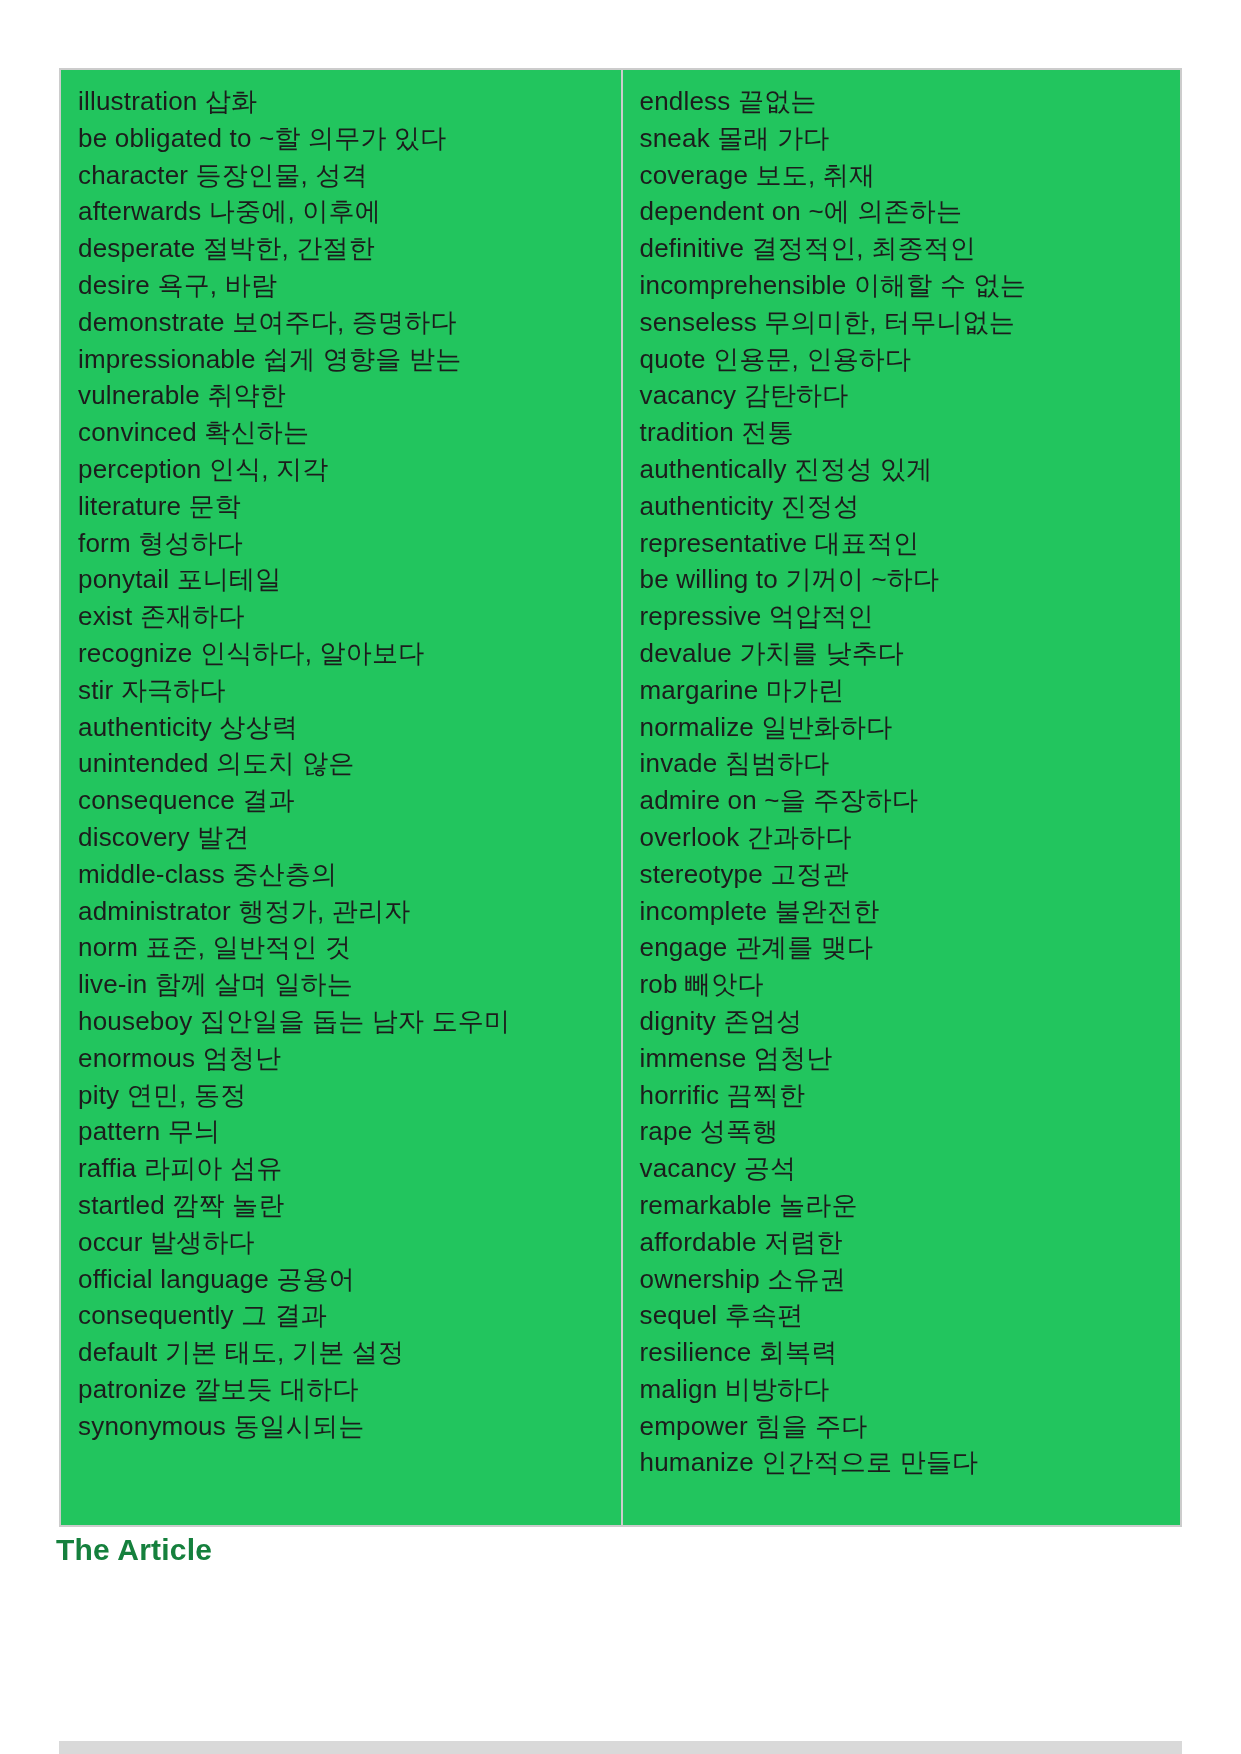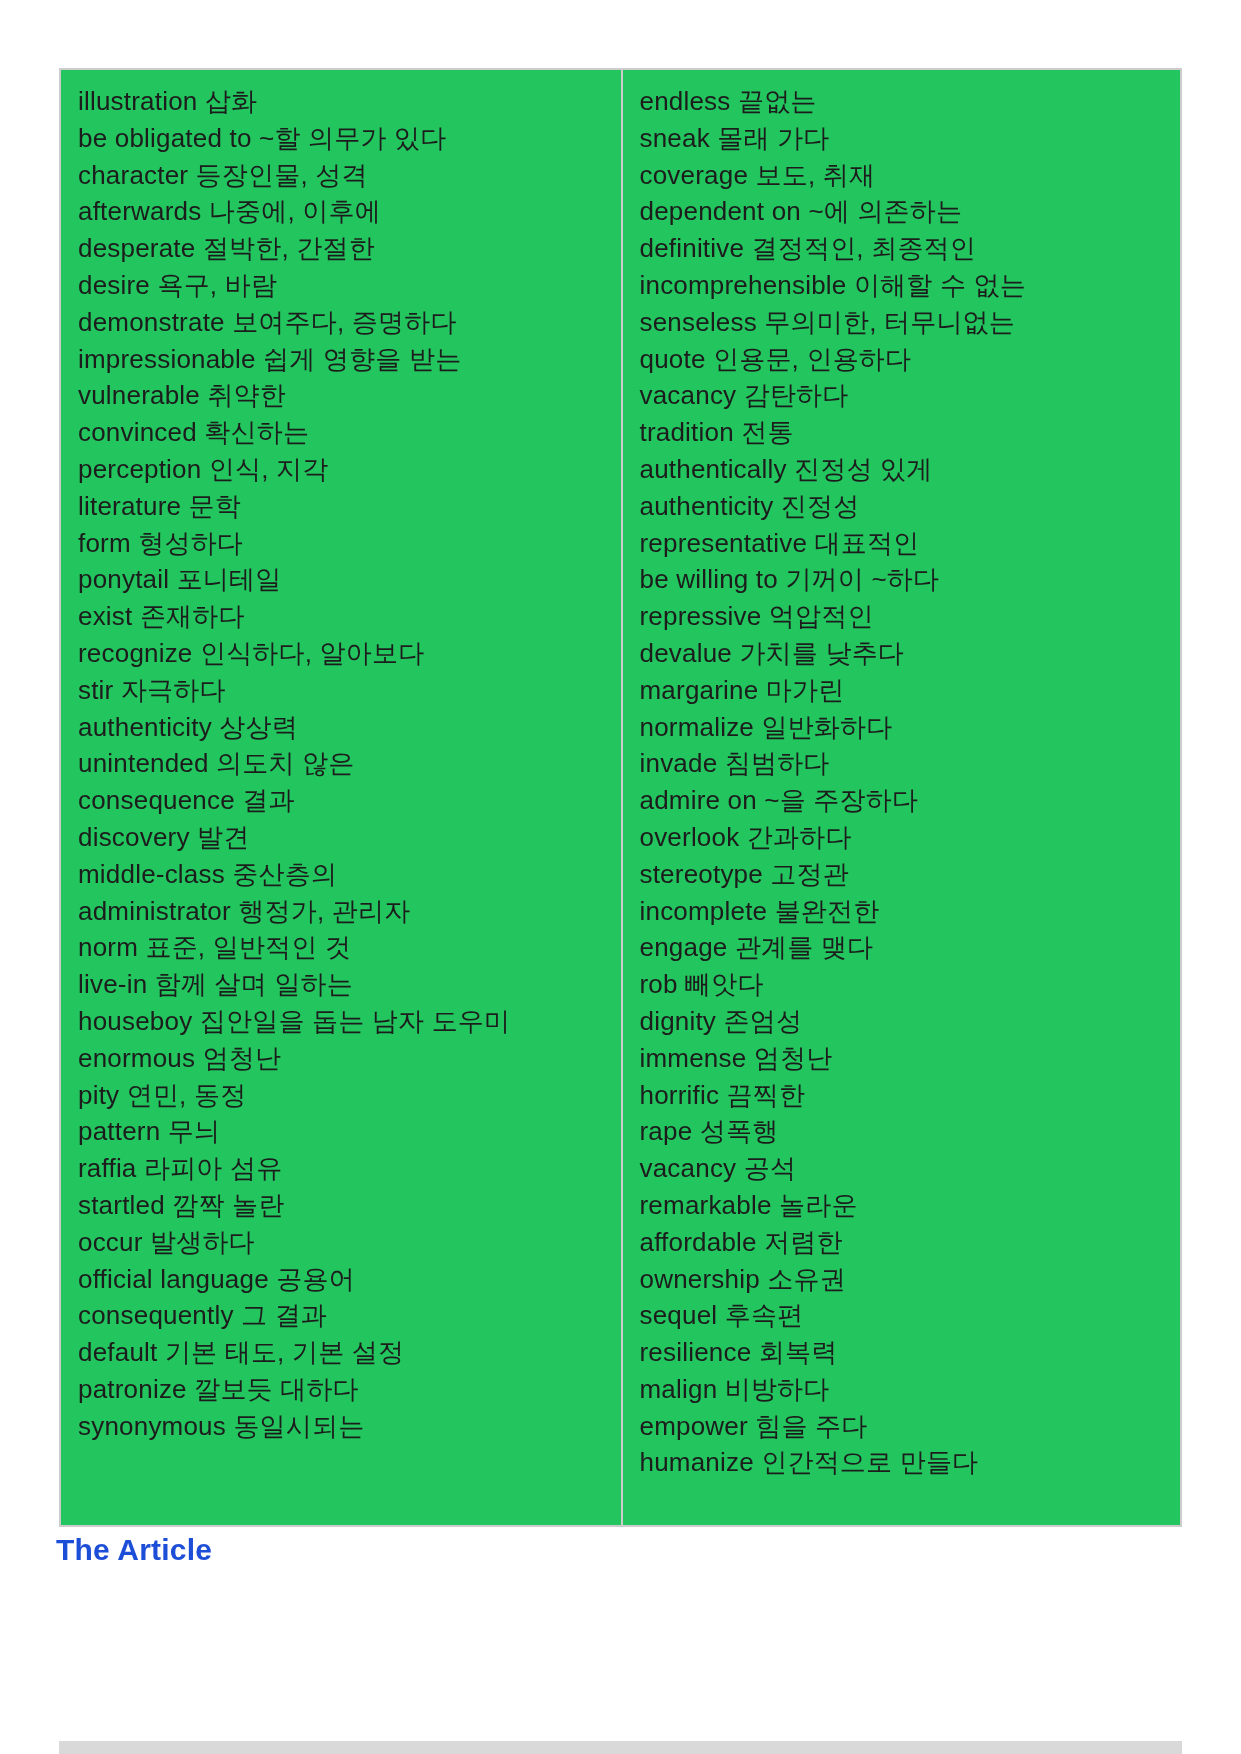--- a/index.html
+++ b/index.html
@@ -46,21 +46,21 @@
     color: #1c1c1c;
   }
   .article-heading {
     position: absolute;
     left: 56px;
     top: 1533px;
     margin: 0;
     font-size: 30px;
     font-weight: 700;
     letter-spacing: 0.2px;
-    color: #1d4ed8;
+    color: #15803d;
   }
   .next-section-strip {
     position: absolute;
     left: 59px;
     top: 1741px;
     width: 1123px;
     height: 13px;
     background: #d9d9d9;
   }
 </style>

